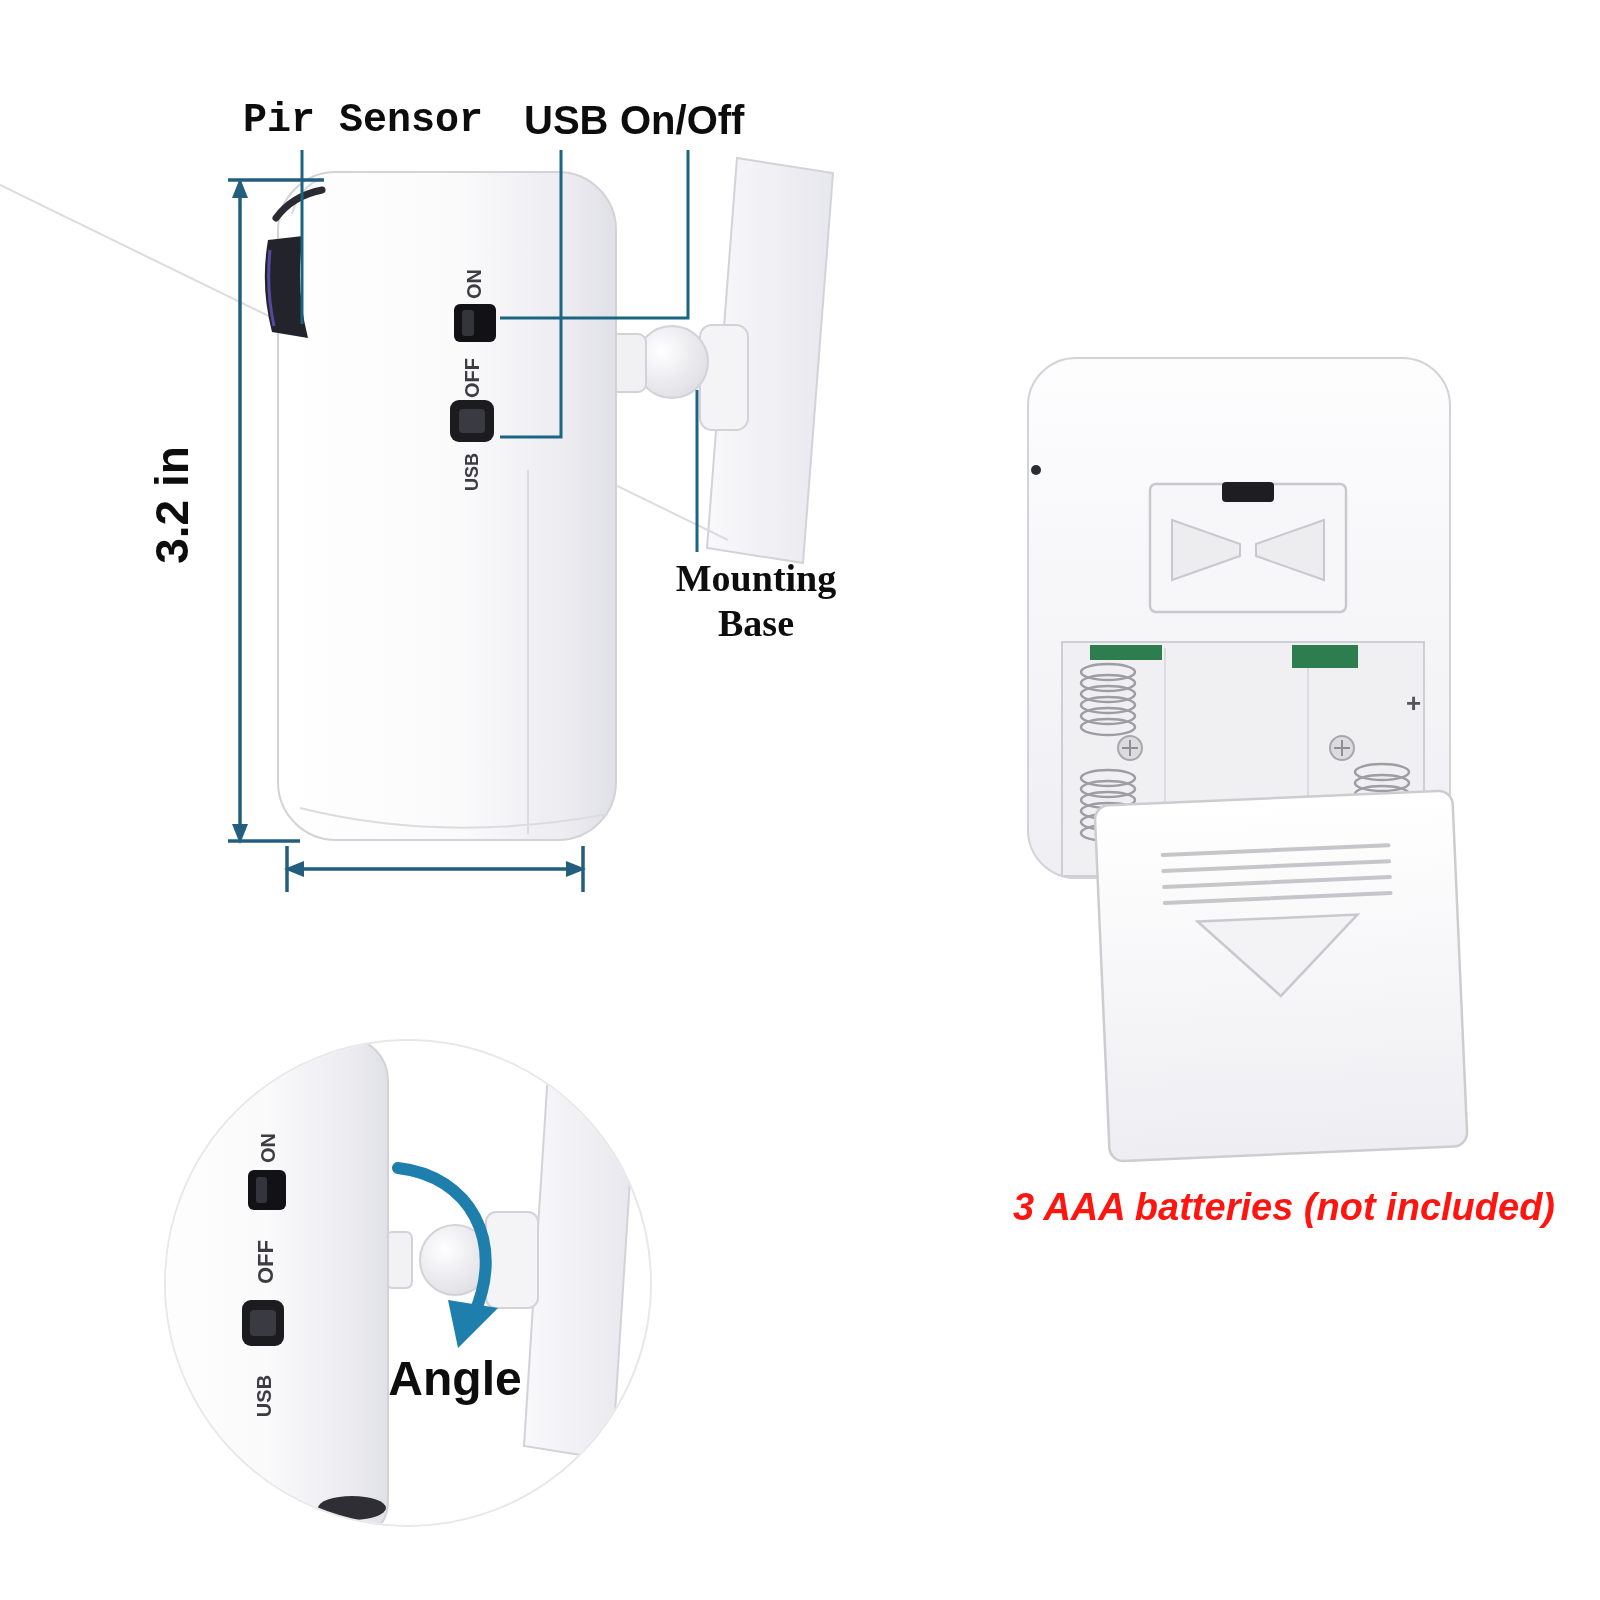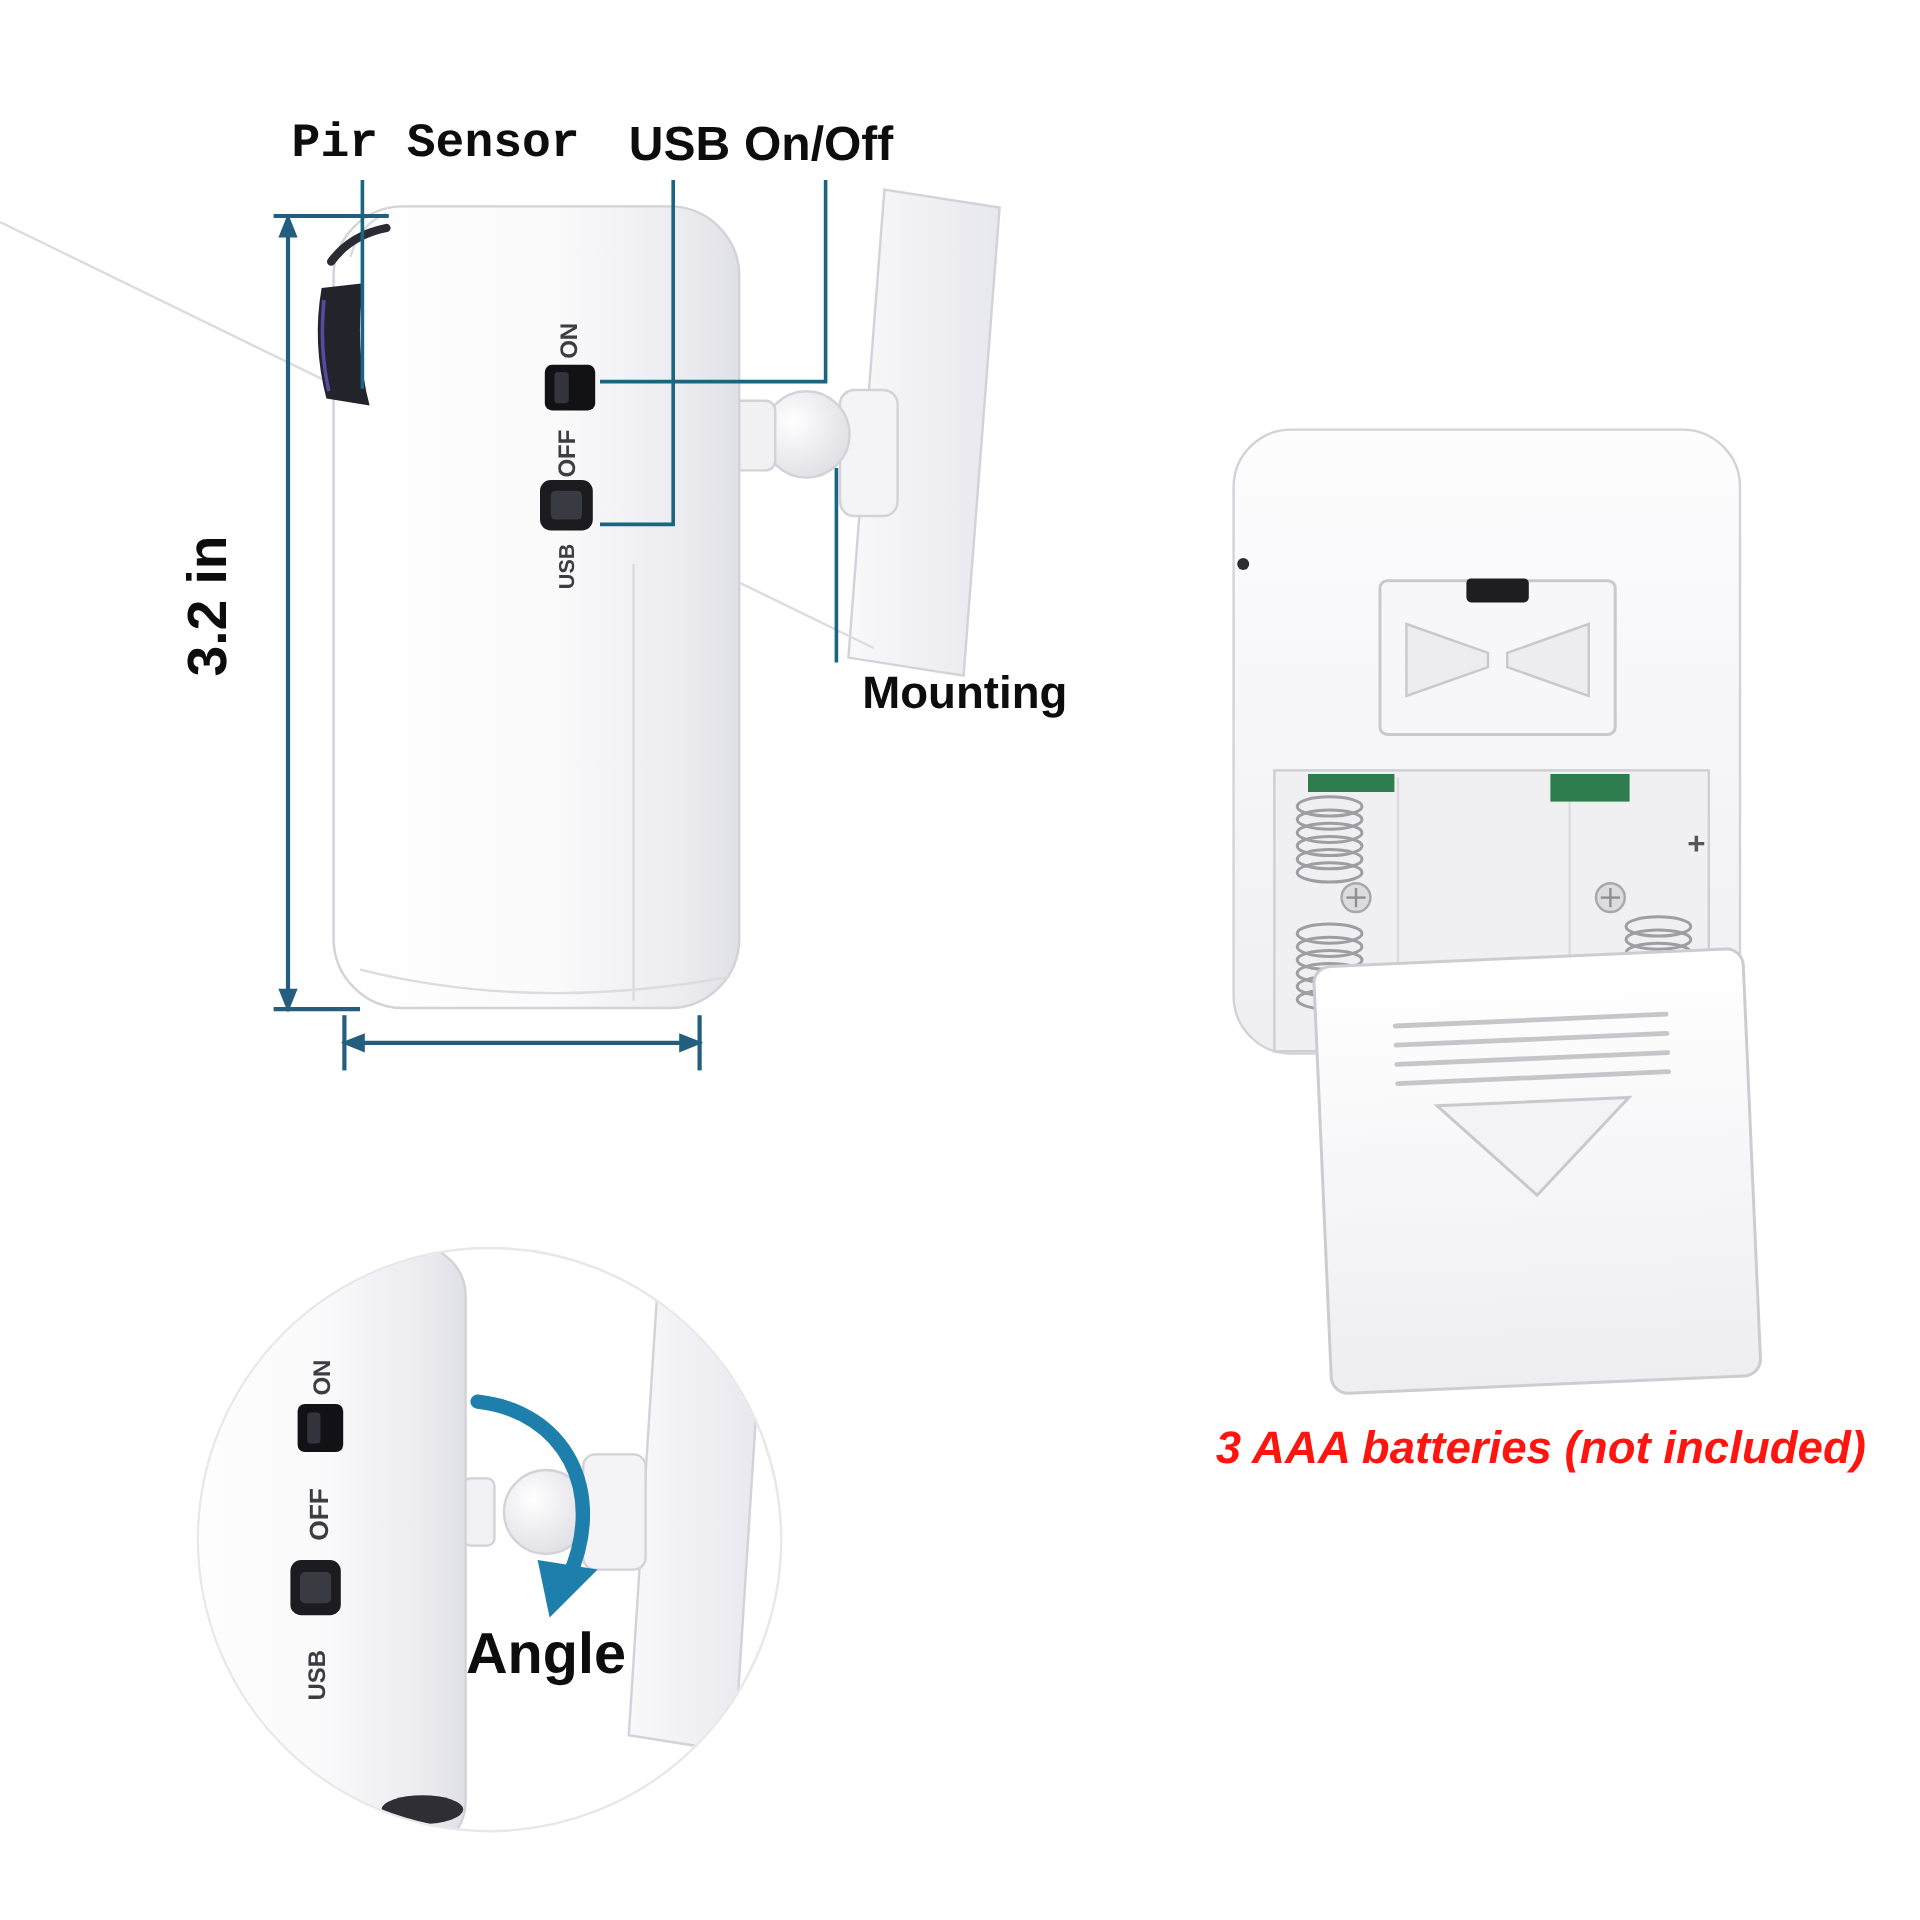--- a/index.html
+++ b/index.html
@@ -15,21 +15,21 @@
     font-family:"Liberation Sans",sans-serif;
   }
   svg.scene{position:absolute;left:0;top:0;width:1600px;height:1600px;}
   .lbl{
     position:absolute;font-weight:700;color:var(--label-text);
     font-family:"Liberation Sans",sans-serif;white-space:nowrap;
   }
   .lbl-pir{left:243px;top:98px;font-size:40px;font-family:Liberation Mono, monospace;}
   .lbl-usb{left:524px;top:98px;font-size:40px;}
   .lbl-onoff{left:620px;top:98px;font-size:40px;}
-  .lbl-mounting{left:684px;top:556px;width:240px;text-align:center;font-size:38px;line-height:1.18;}
+  .lbl-mounting{left:636px;top:556px;width:240px;text-align:center;font-size:38px;line-height:1.18;font-family:Liberation Serif, serif;}
   .lbl-height{left:172px;top:505px;transform:translate(-50%,-50%) rotate(-90deg);font-size:46px;}
   .lbl-width{left:285px;top:892px;width:300px;text-align:center;font-size:46px;}
   .lbl-adjust{left:295px;top:1352px;width:320px;text-align:center;font-size:48px;line-height:1.12;white-space:normal;}
   .lbl-battery{left:975px;top:1186px;width:580px;text-align:right;font-size:38px;color:var(--warning-red);font-style:italic;}
   
   .leader{stroke:var(--leader-color);stroke-width:3;fill:none;}
   .dim{stroke:var(--dimension-color);stroke-width:3.5;fill:none;}
   .dim-fill{fill:var(--dimension-color);stroke:none;}
   .body-stroke{stroke:#d2d2d8;stroke-width:2;}
   .seam{stroke:#dcdce0;stroke-width:2;fill:none;}
@@ -215,20 +215,21 @@
       </g>
     </g>
   </svg>
 
   <div class="lbl lbl-pir">Pir Sensor</div>
   <div class="lbl lbl-usb">USB</div>
   <div class="lbl lbl-onoff">On/Off</div>
 
   <div class="lbl lbl-mounting">
     <div>Mounting</div>
+    <div>Base</div>
   </div>
 
   <div class="lbl lbl-height">3.2 in</div>
 
   <div class="lbl lbl-adjust">
     <div>Angle</div>
   </div>
 
   <div class="lbl lbl-battery">3 AAA batteries (not included)</div>
 </div>

